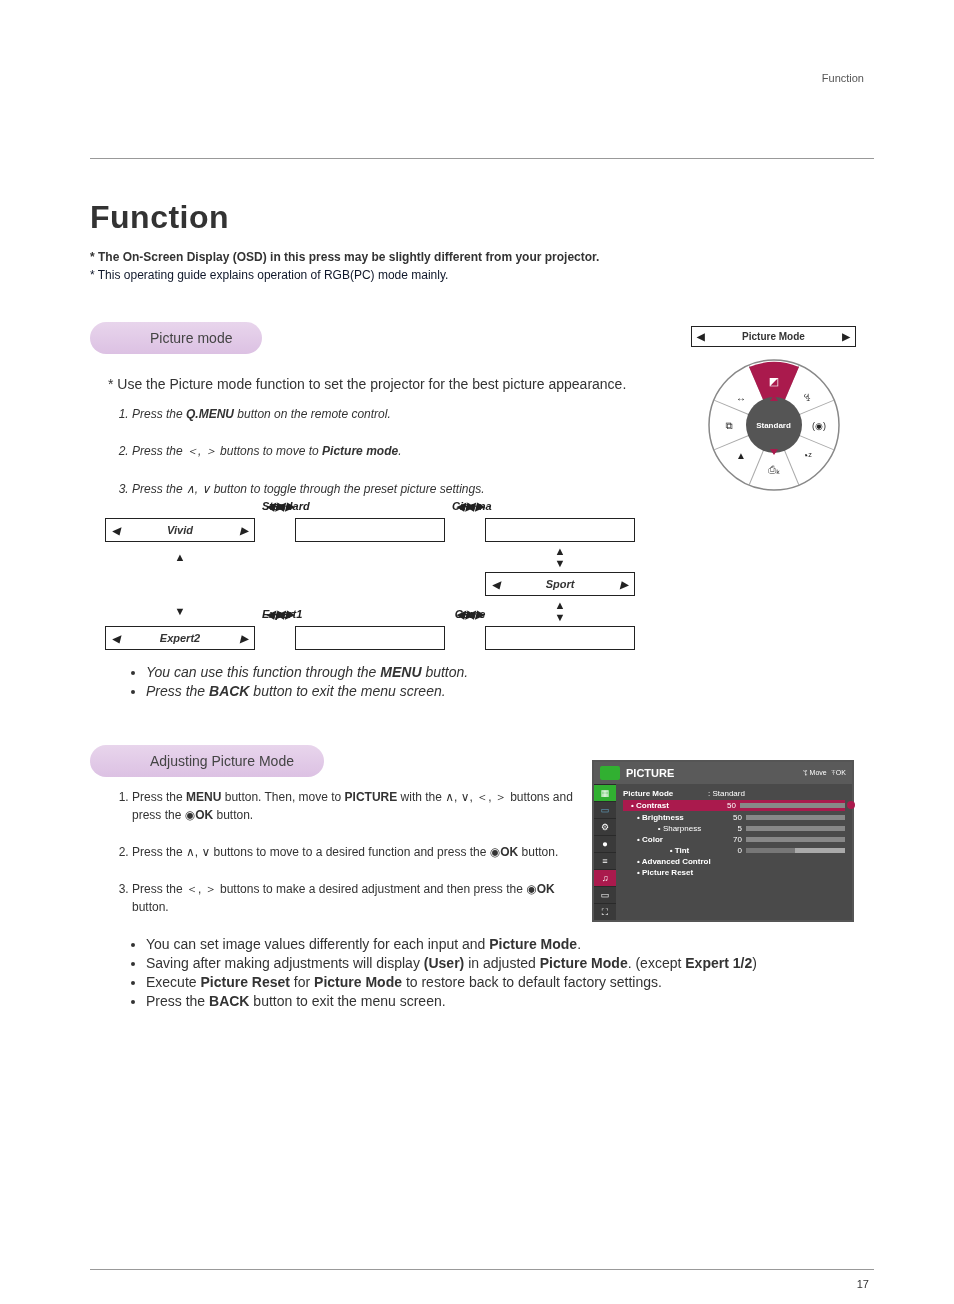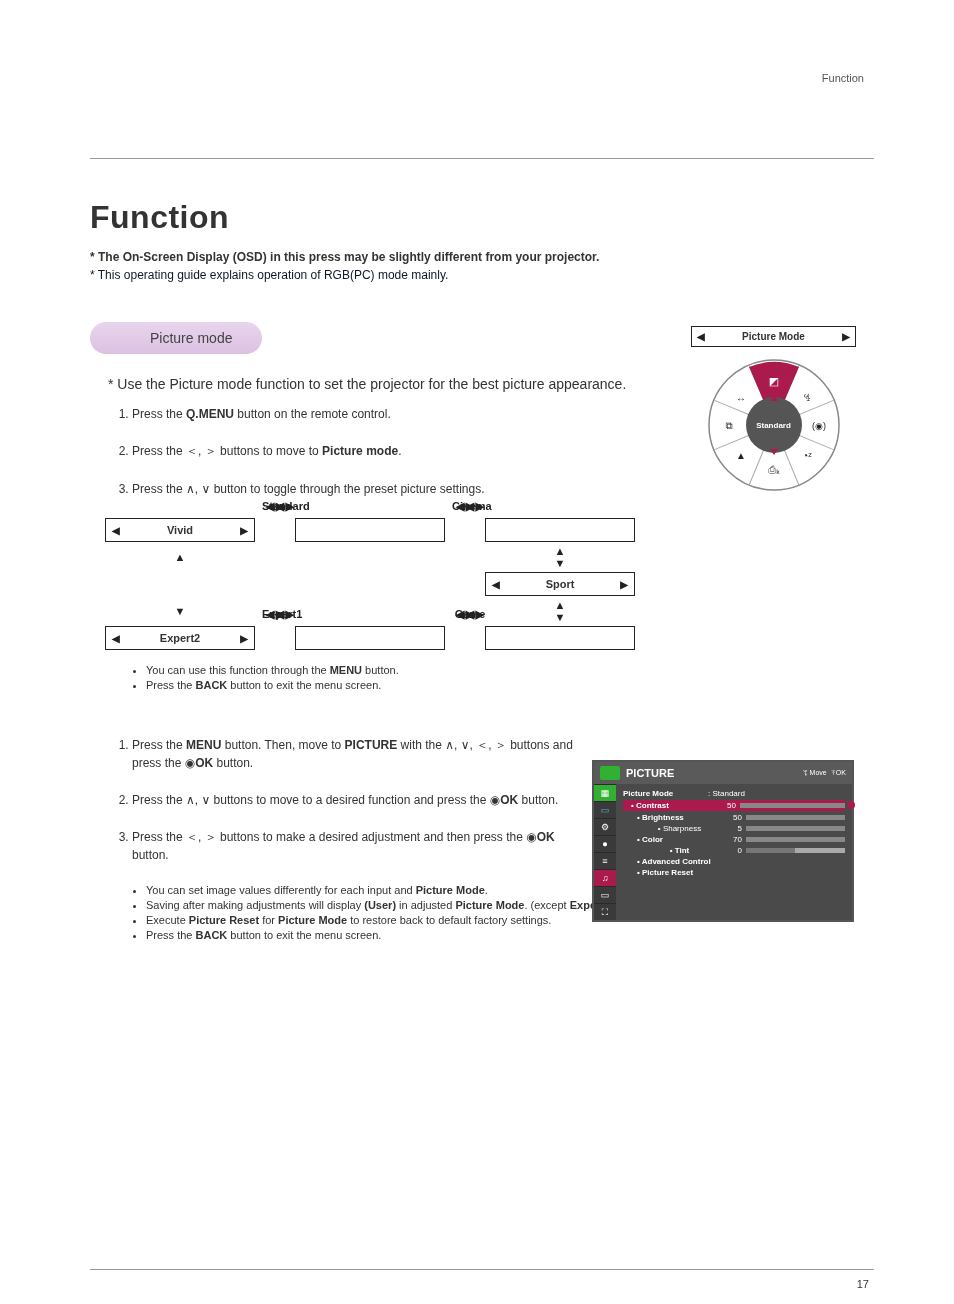--- a/index.html
+++ b/index.html
@@ -72,20 +72,21 @@
   ol.steps li {
     margin-bottom: 20px;
     line-height: 1.45;
   }
   .arrowsym {
     font-family: inherit;
   }
   .diagram-row {
     display: flex;
     align-items: flex-end;
+    font-style: italic;
   }
   .mode-diagram {
     margin: 8px 0 14px 15px;
   }
   .mode-grid {
     display: grid;
     grid-template-columns: repeat(3, 150px);
     grid-template-rows: 24px 30px 24px 30px 24px;
     column-gap: 40px;
   }
@@ -119,21 +120,21 @@
     top: -19px;
     left: -34px;
     width: 36px;
     font-size: 11px;
     text-align: center;
     color: #222;
   }
   ul.bullets {
     list-style: disc;
     padding-left: 56px;
-    font-size: 11px;
+    font-size: 14px;
     margin: 6px 0 6px 0;
   }
   ul.bullets li { margin-bottom: 3px; }
 
   
   .wheel-wrap {
     position: absolute;
     top: 326px;
     right: 98px;
     width: 165px;
@@ -364,20 +365,21 @@
         <text x="25" y="74" text-anchor="middle" font-size="10" fill="#222">⧉</text>
         <text x="37" y="46" text-anchor="middle" font-size="10" fill="#222">↔</text>
       </svg>
       <div class="wheel-center">Standard</div>
     </div>
   </div>
 
   <div class="section-gap"></div>
 
   
+  <div class="pill">Adjusting Picture Mode</div>
 
   <ol class="steps" style="max-width:450px;">
     <li><span>Press the </span><b>MENU</b><span> button. Then, move to </span><b>PICTURE</b><span> with the ∧, ∨, ＜, ＞ buttons and press the ◉</span><b>OK</b><span> button.</span></li>
     <li><span>Press the  ∧, ∨ buttons to move to a desired function and press the ◉</span><b>OK</b><span> button.</span></li>
     <li><span>Press the ＜, ＞ buttons to make a desired adjustment and then press the ◉</span><b>OK</b><span> button.</span></li>
   </ol>
 
   <ul class="bullets">
     <li><span>You can set image values differently for each input and </span><b>Picture Mode</b><span>.</span></li>
     <li><span>Saving after making adjustments will display </span><b>(User)</b><span> in adjusted </span><b>Picture Mode</b><span>. (except </span><b>Expert 1/2</b><span>)</span></li>

